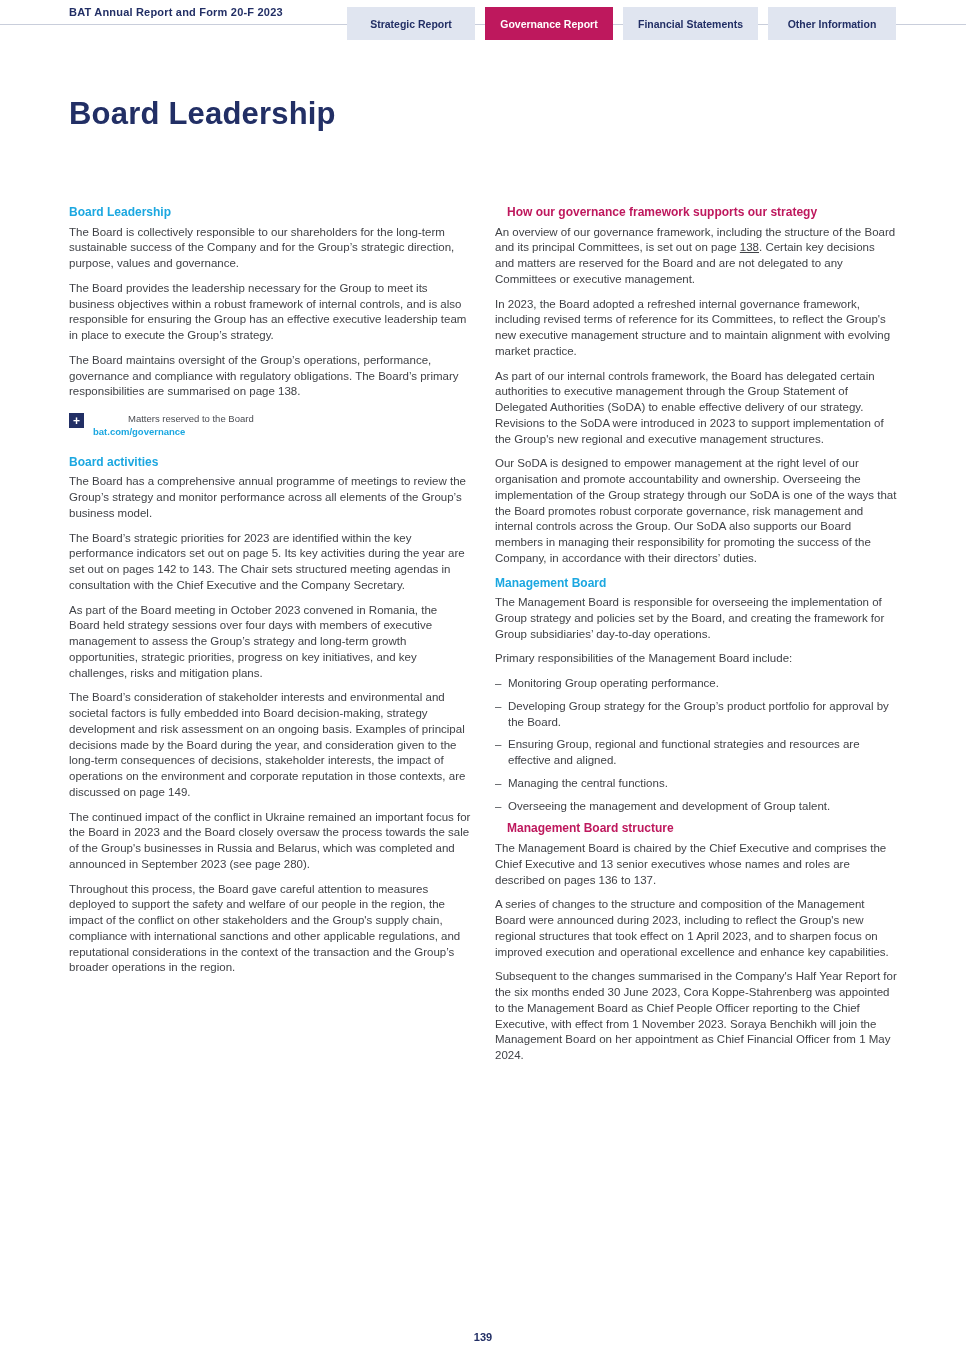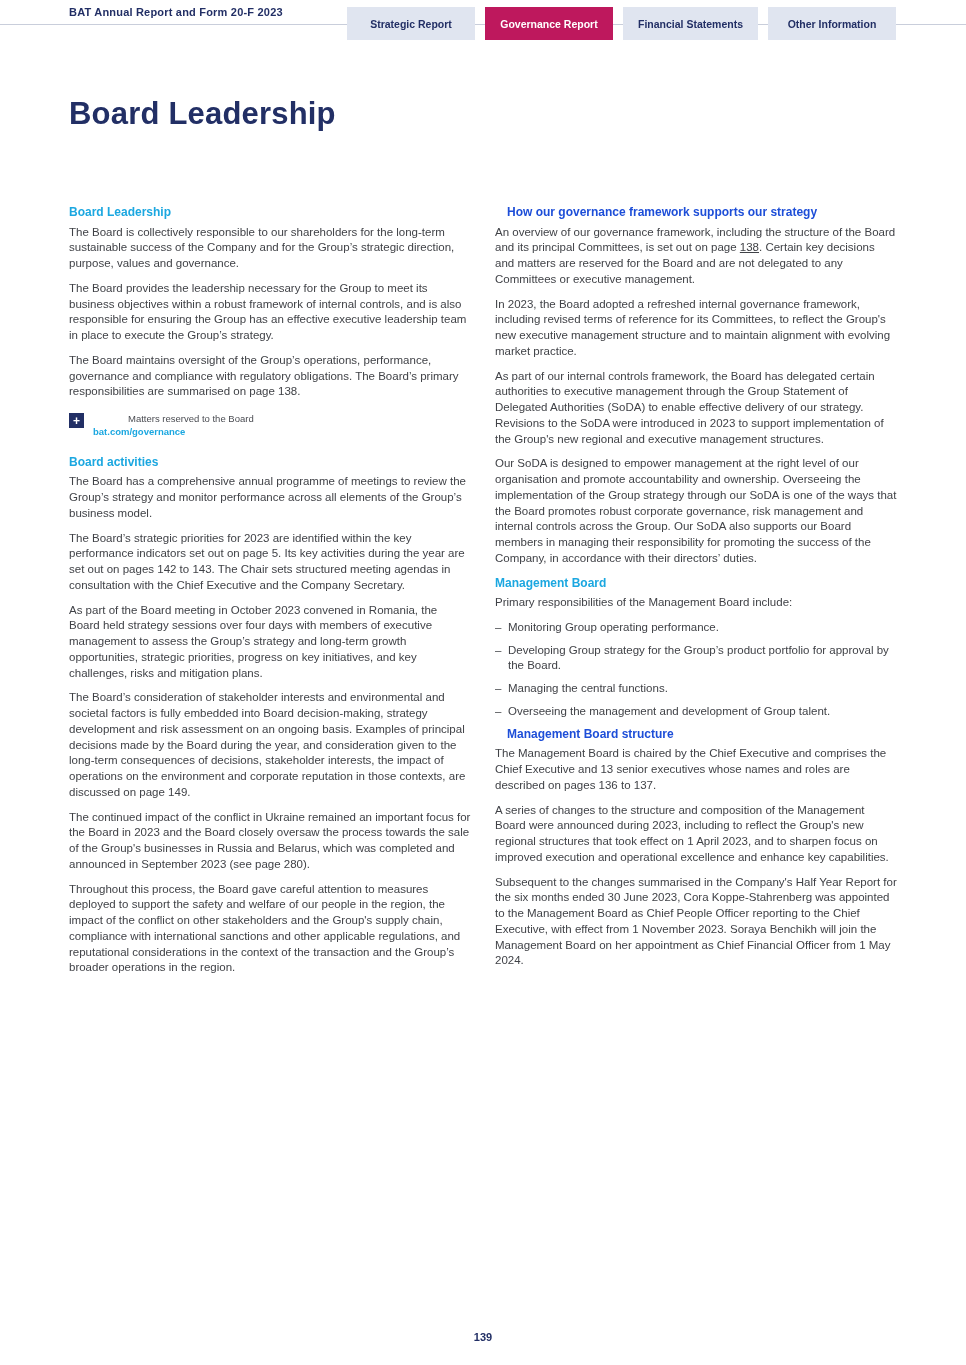--- a/index.html
+++ b/index.html
@@ -17,21 +17,21 @@
 
   
   .content { position:absolute; top:40px; left:0; right:0; padding:0 69px; }
   .page-title { margin-top:56px; font-size:31px; font-weight:bold; color:#222f65; letter-spacing:0.2px; }
 
   .columns { margin-top:73px; display:flex; gap:24px; }
   .col { flex:1 1 0; min-width:0; }
 
   h2.sec { font-size:12px; font-weight:bold; margin:0 0 4px 0; line-height:1.3; }
   .h-cyan { color:#1ba7e0; }
-  .h-navy { color:#1d4ed8;padding-left:12px; }
+  .h-navy { color:#be185d;padding-left:12px; }
   .mt { margin-top:9px; }
 
   p.body { font-size:11.5px; line-height:1.37; color:#404247; margin:0 0 9px 0; }
 
   .inline-link { color:#404247; text-decoration:underline; cursor:pointer; }
 
   
   .callout { display:flex; align-items:flex-start; gap:9px; margin:13px 0 16px 0; }
   .plus-box { flex:0 0 auto; width:15px; height:15px; background:#222f65; color:#ffffff; display:flex; align-items:center; justify-content:center; font-size:12px; font-weight:bold; line-height:1; }
   .callout-text { display:flex; flex-direction:column; }
@@ -91,24 +91,26 @@
       </section>
 
       <section class="col">
         <h2 class="sec h-navy">How our governance framework supports our strategy</h2>
         <p class="body"><span>An overview of our governance framework, including the structure of the Board and its principal Committees, is set out on page </span><a class="inline-link">138</a><span>. Certain key decisions and matters are reserved for the Board and are not delegated to any Committees or executive management.</span></p>
         <p class="body">In 2023, the Board adopted a refreshed internal governance framework, including revised terms of reference for its Committees, to reflect the Group's new executive management structure and to maintain alignment with evolving market practice.</p>
         <p class="body">As part of our internal controls framework, the Board has delegated certain authorities to executive management through the Group Statement of Delegated Authorities (SoDA) to enable effective delivery of our strategy. Revisions to the SoDA were introduced in 2023 to support implementation of the Group's new regional and executive management structures.</p>
         <p class="body">Our SoDA is designed to empower management at the right level of our organisation and promote accountability and ownership. Overseeing the implementation of the Group strategy through our SoDA is one of the ways that the Board promotes robust corporate governance, risk management and internal controls across the Group. Our SoDA also supports our Board members in managing their responsibility for promoting the success of the Company, in accordance with their directors’ duties.</p>
 
         <h2 class="sec h-cyan mt">Management Board</h2>
+        <p class="body">The Management Board is responsible for overseeing the implementation of Group strategy and policies set by the Board, and creating the framework for Group subsidiaries’ day-to-day operations.</p>
         <p class="body">Primary responsibilities of the Management Board include:</p>
         <ul class="dash">
           <li>Monitoring Group operating performance.</li>
           <li>Developing Group strategy for the Group’s product portfolio for approval by the Board.</li>
+          <li>Ensuring Group, regional and functional strategies and resources are effective and aligned.</li>
           <li>Managing the central functions.</li>
           <li>Overseeing the management and development of Group talent.</li>
         </ul>
 
         <h2 class="sec h-navy">Management Board structure</h2>
         <p class="body">The Management Board is chaired by the Chief Executive and comprises the Chief Executive and 13 senior executives whose names and roles are described on pages 136 to 137.</p>
         <p class="body">A series of changes to the structure and composition of the Management Board were announced during 2023, including to reflect the Group's new regional structures that took effect on 1 April 2023, and to sharpen focus on improved execution and operational excellence and enhance key capabilities.</p>
         <p class="body">Subsequent to the changes summarised in the Company's Half Year Report for the six months ended 30 June 2023, Cora Koppe-Stahrenberg was appointed to the Management Board as Chief People Officer reporting to the Chief Executive, with effect from 1 November 2023. Soraya Benchikh will join the Management Board on her appointment as Chief Financial Officer from 1 May 2024.</p>
       </section>
 

